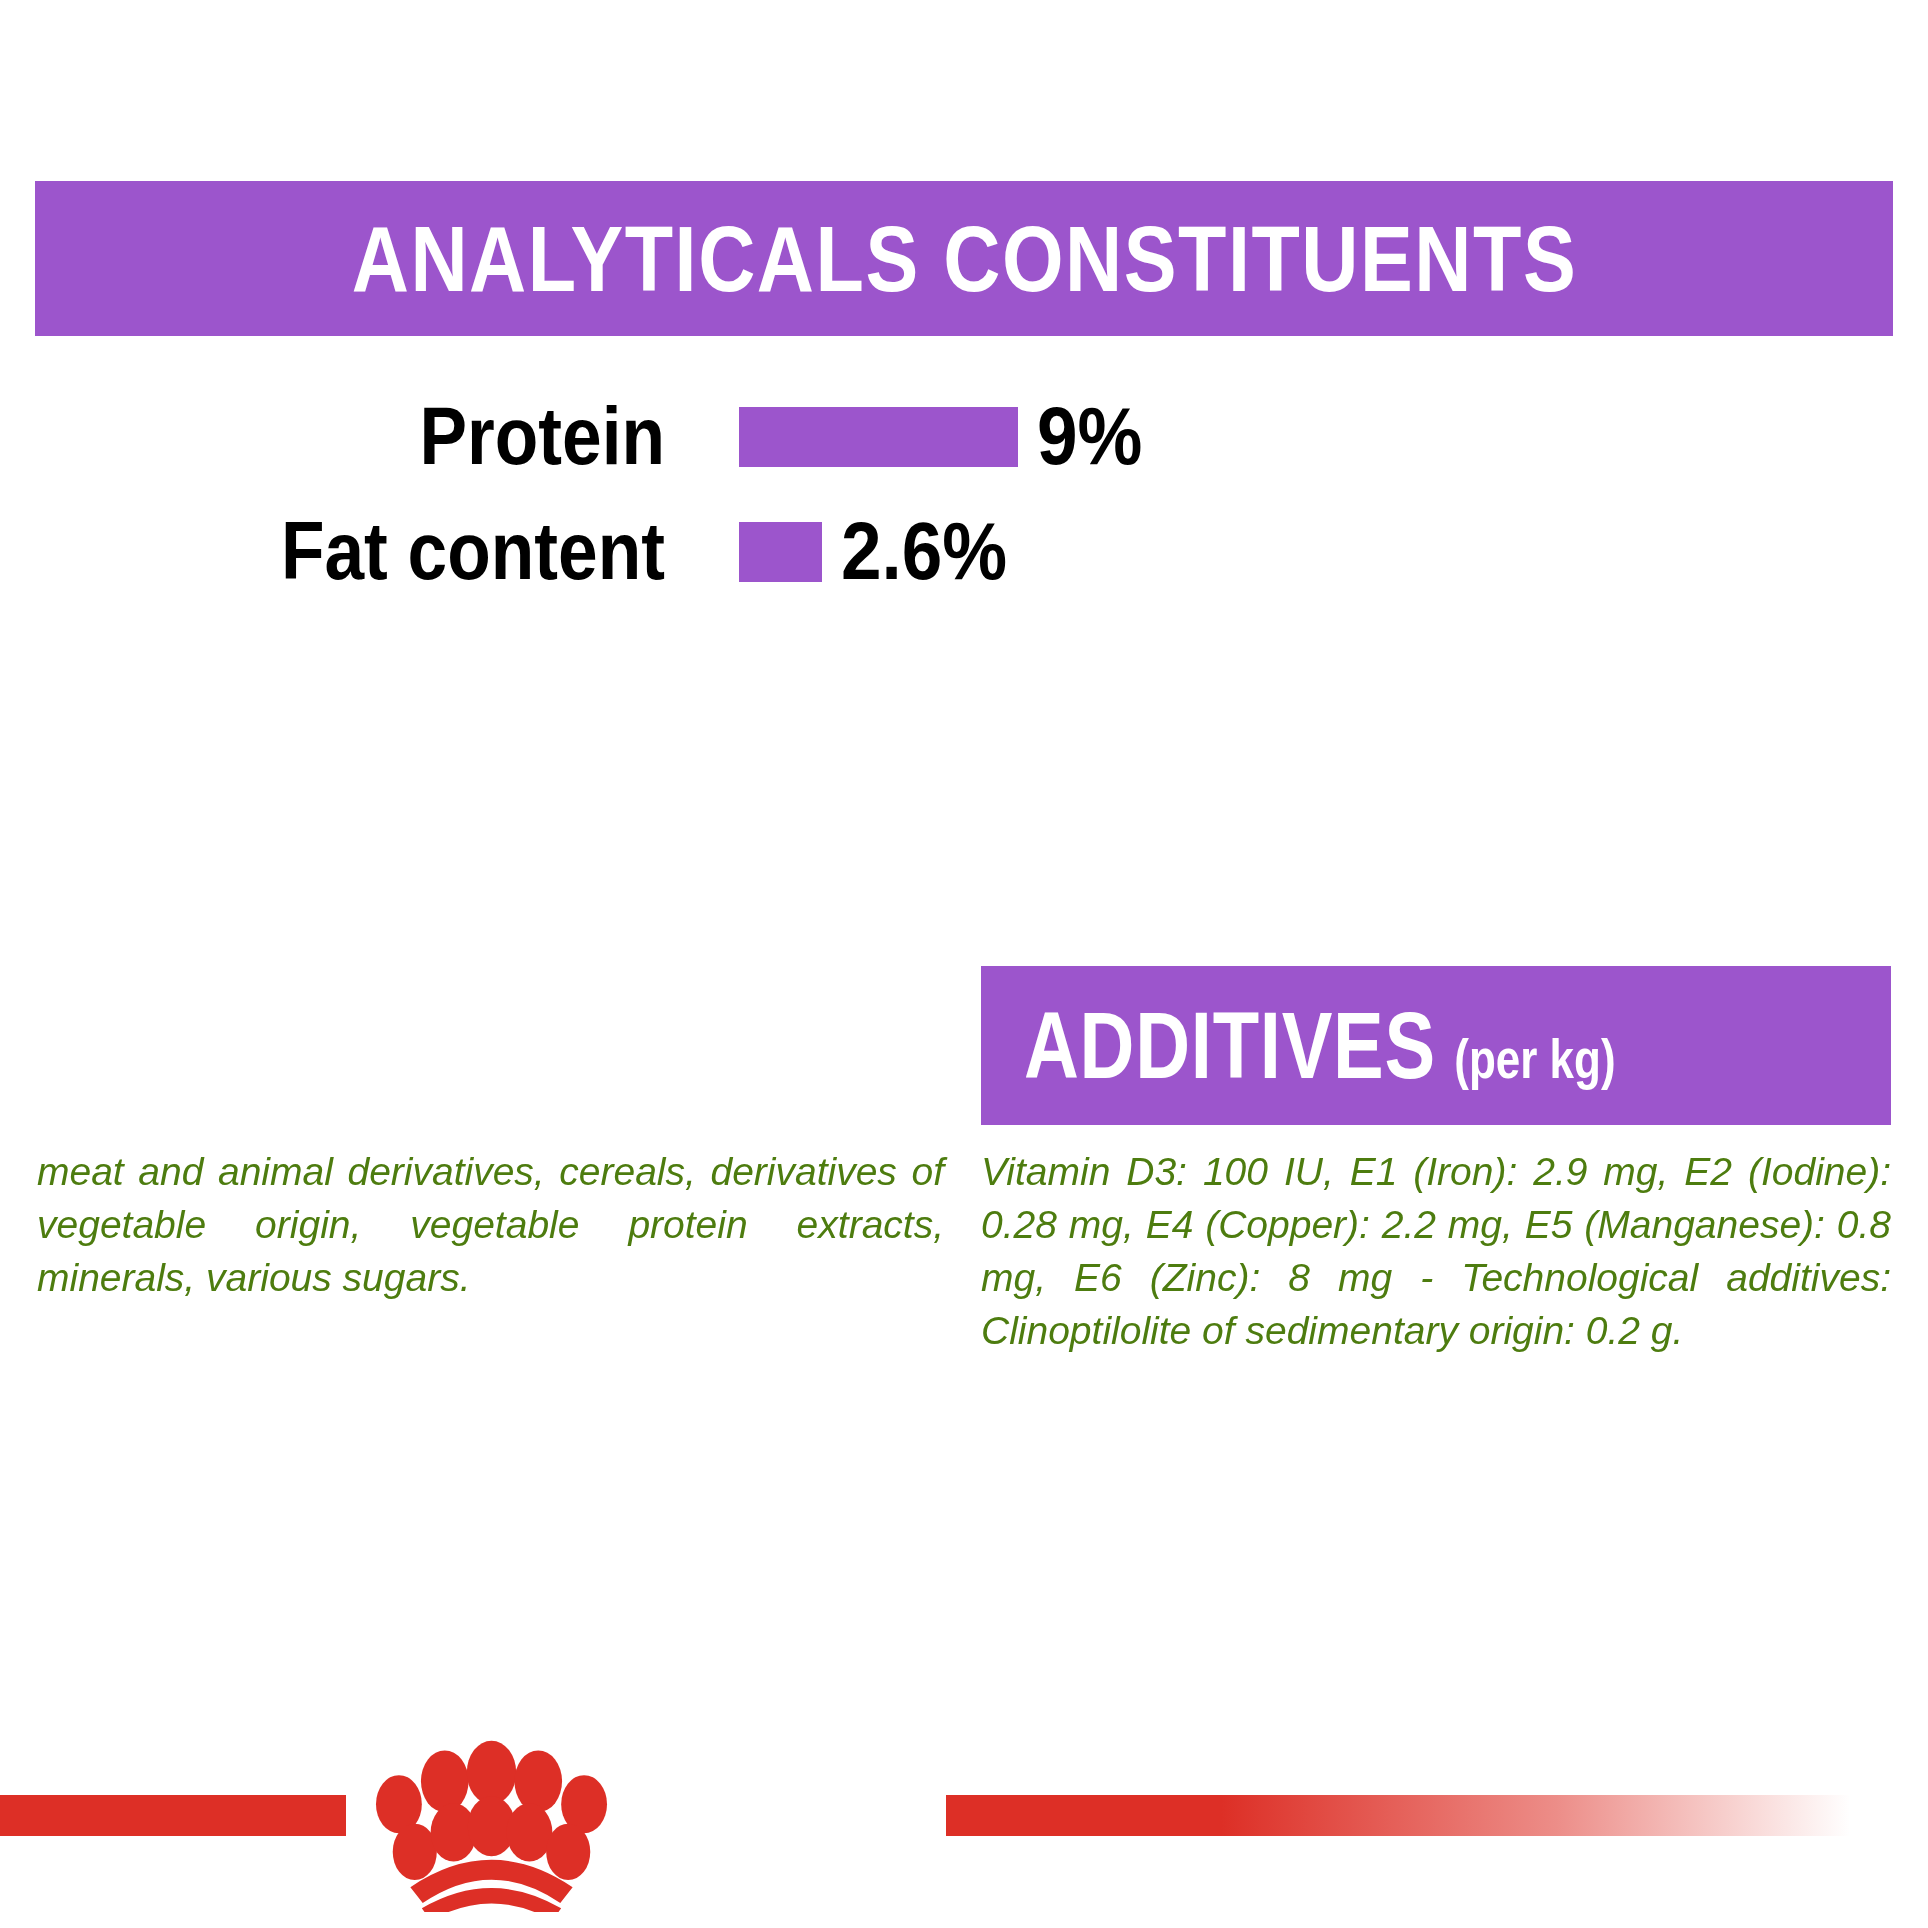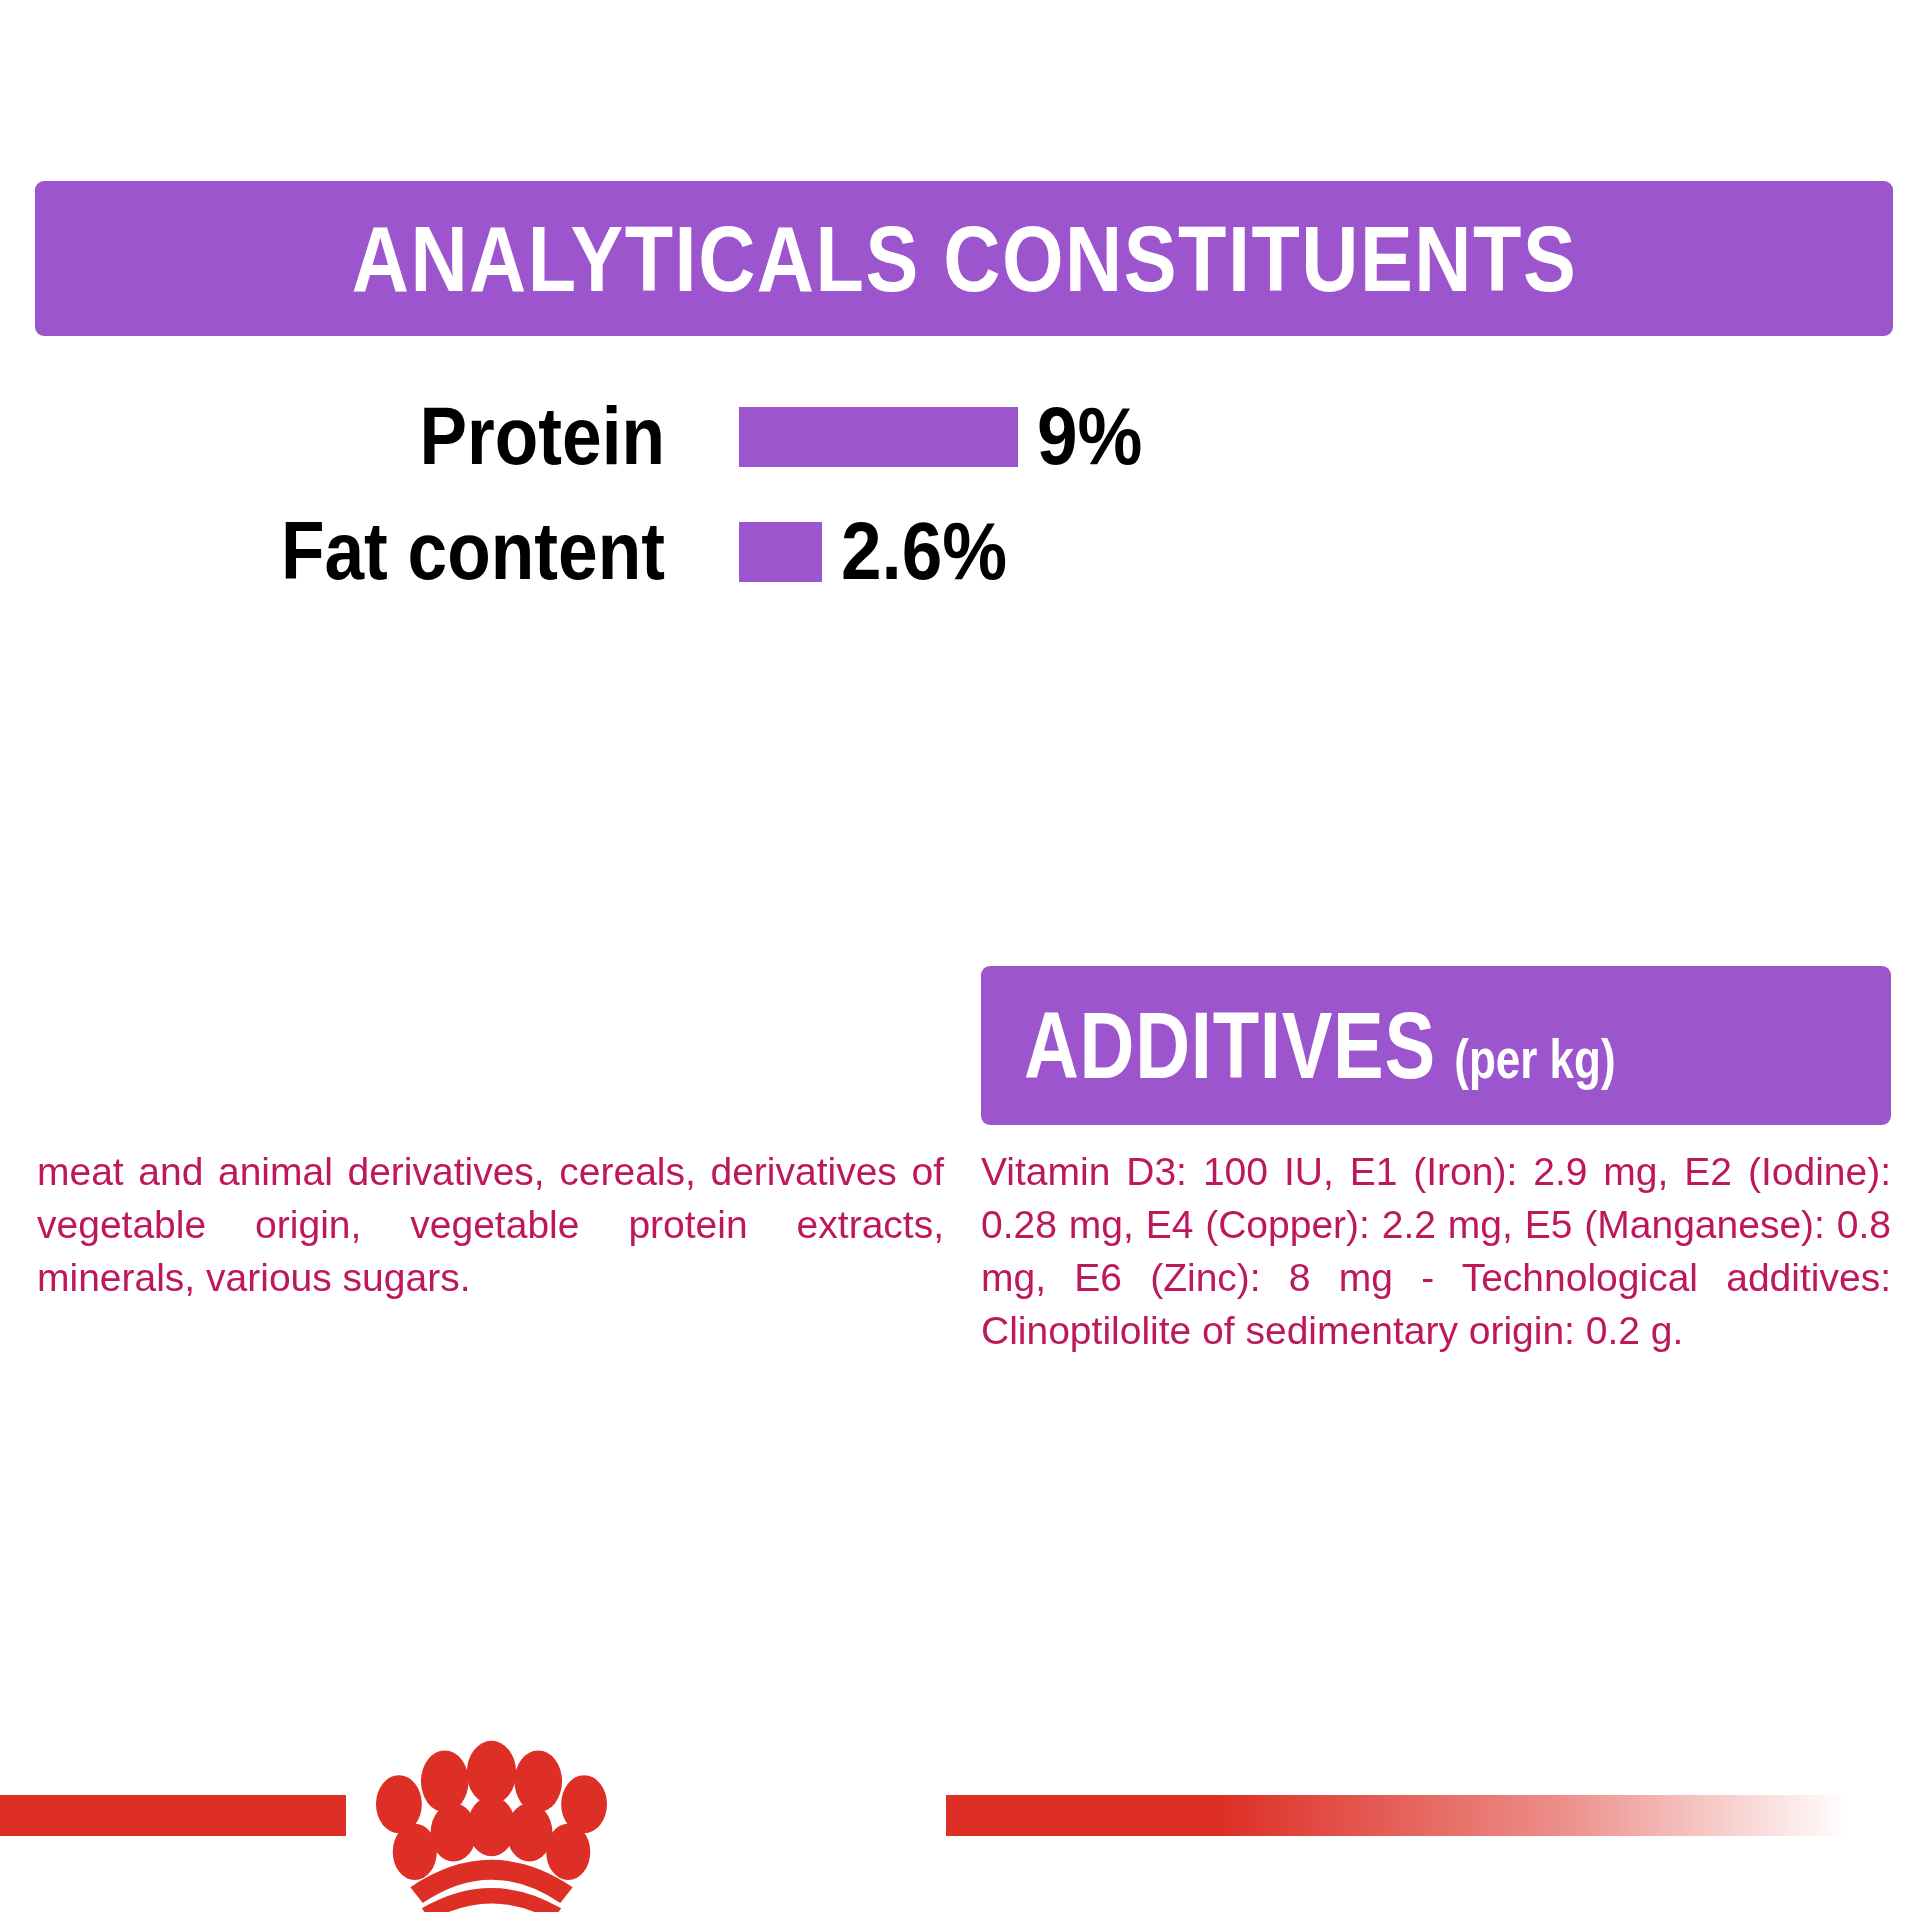--- a/index.html
+++ b/index.html
@@ -23,21 +23,20 @@
   }
 
   
   .band {
     position: absolute;
     background: #9C55CC;
     display: flex;
     align-items: center;
     justify-content: center;
     box-sizing: border-box;
-    border-radius: 9px;
   }
   .band-title {
     color: #ffffff;
     font-weight: 700;
     font-stretch: condensed;
     letter-spacing: 0.4px;
     line-height: 1;
     white-space: nowrap;
     transform: scaleX(0.86);
     transform-origin: center;
@@ -141,24 +140,25 @@
     white-space: nowrap;
     transform: scaleX(0.90);
     transform-origin: left center;
   }
 
   
   .body-col {
     position: absolute;
     font-size: 39px;
     line-height: 1.36;
-    color: #be185d;
+    color: #4d7c0f;
     text-align: justify;
     font-stretch: condensed;
     box-sizing: border-box;
+    font-style: italic;
   }
   #composition-text {
     left: 37px;
     top: 1145px;
     width: 907px;
   }
   #additives-text {
     left: 981px;
     top: 1145px;
     width: 910px;

